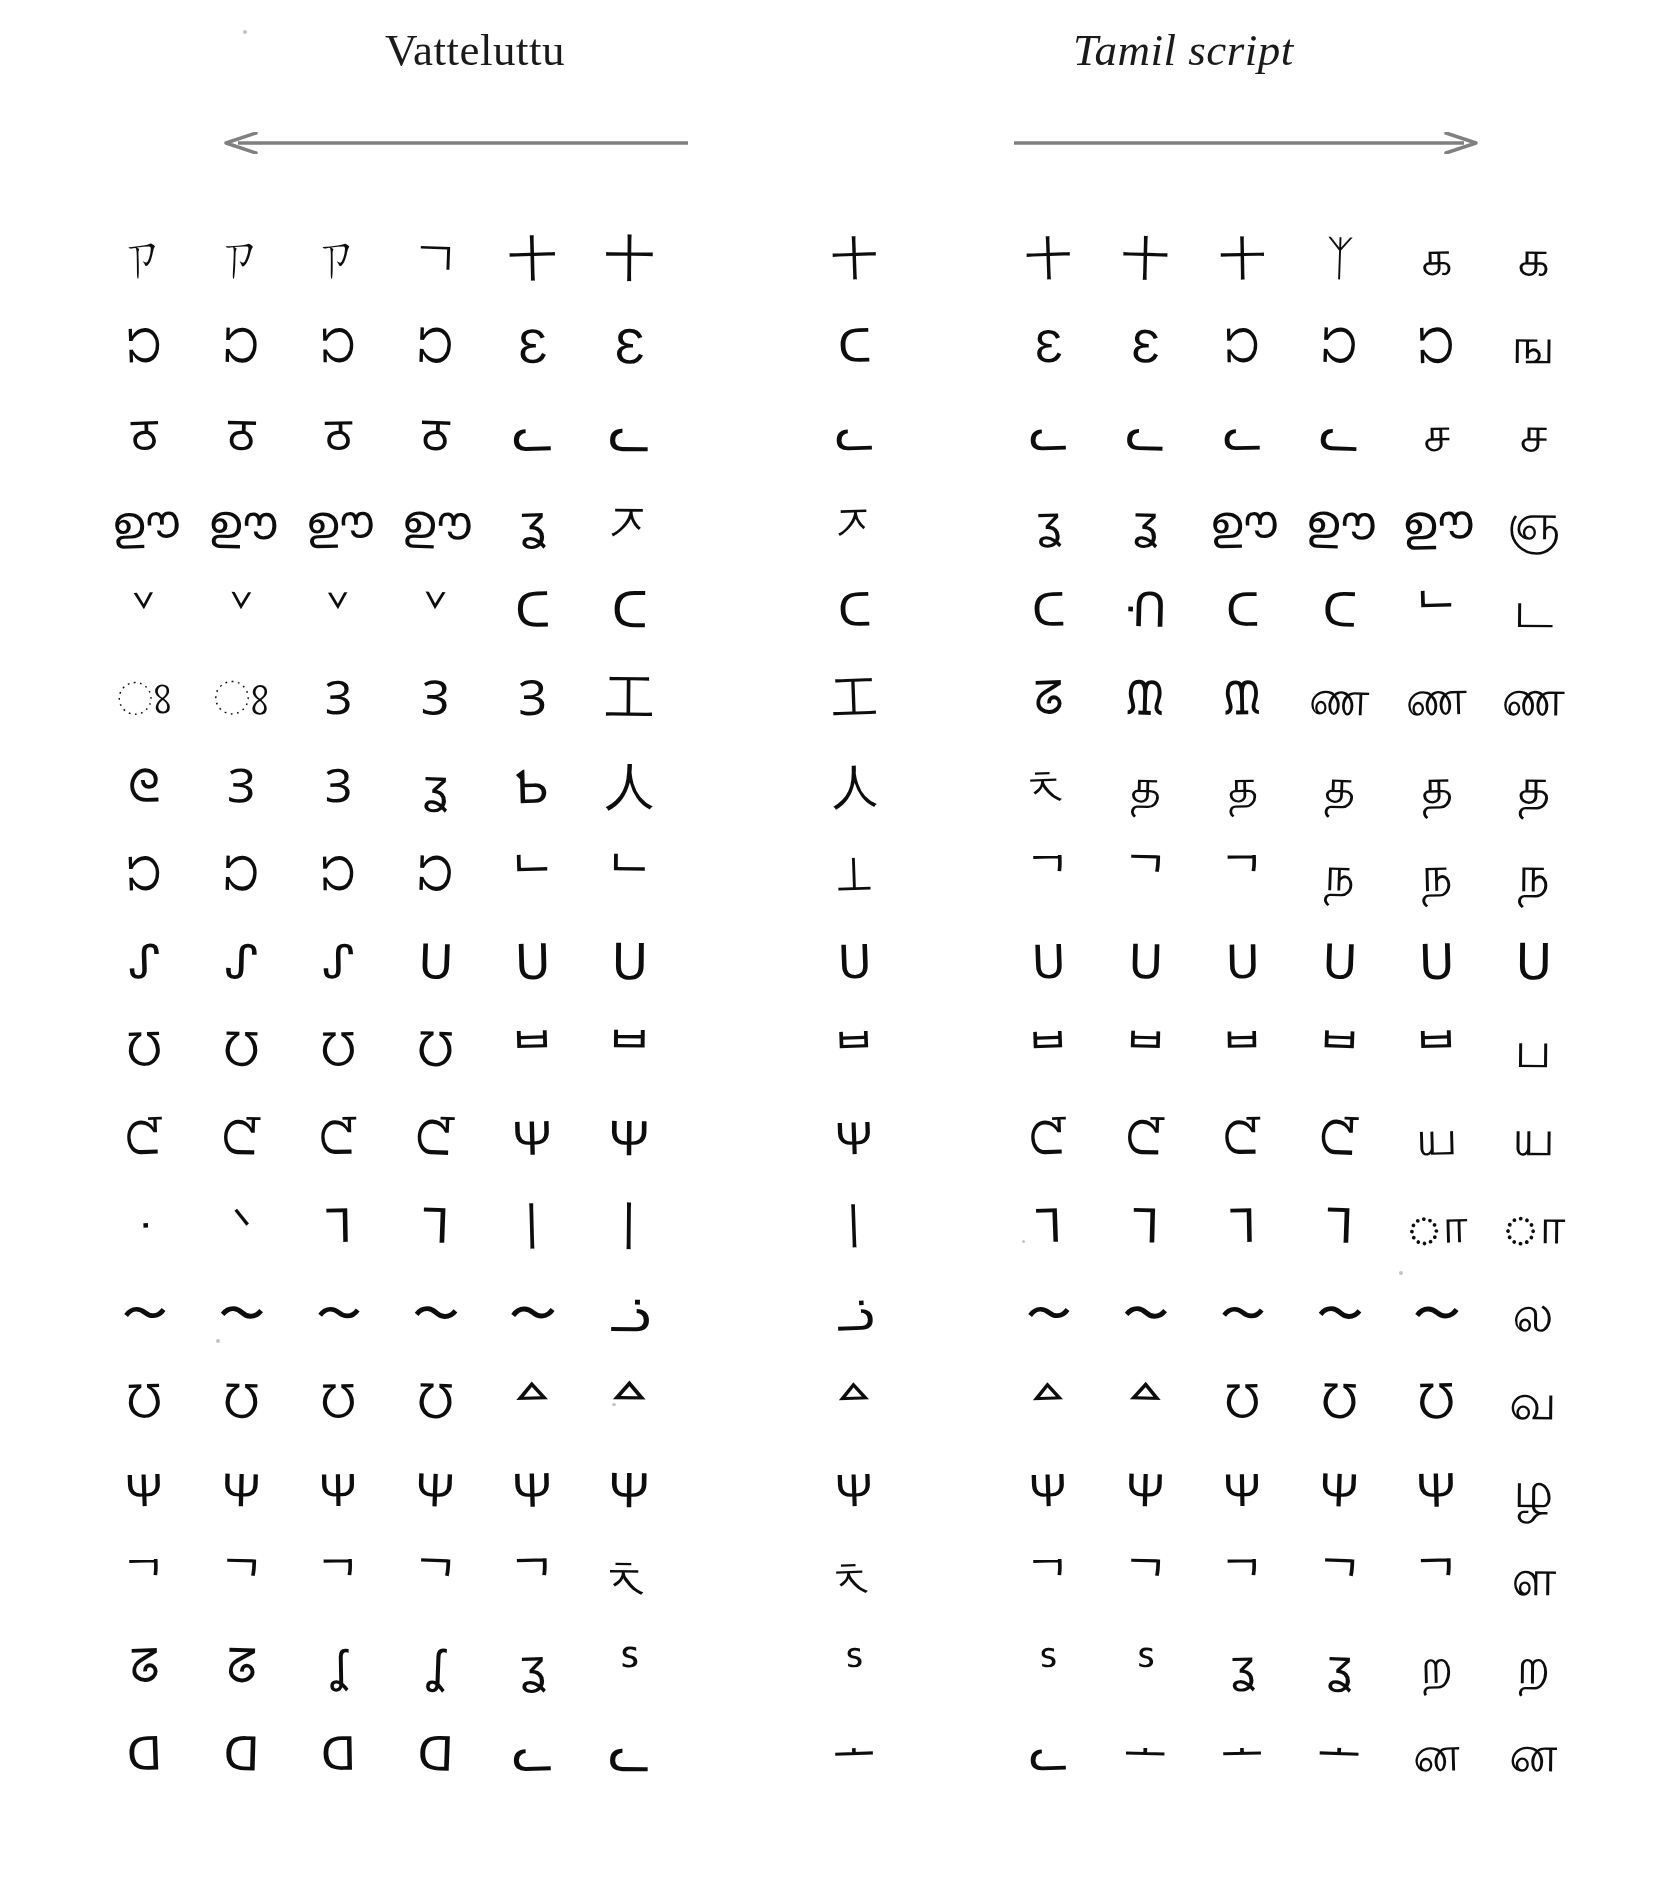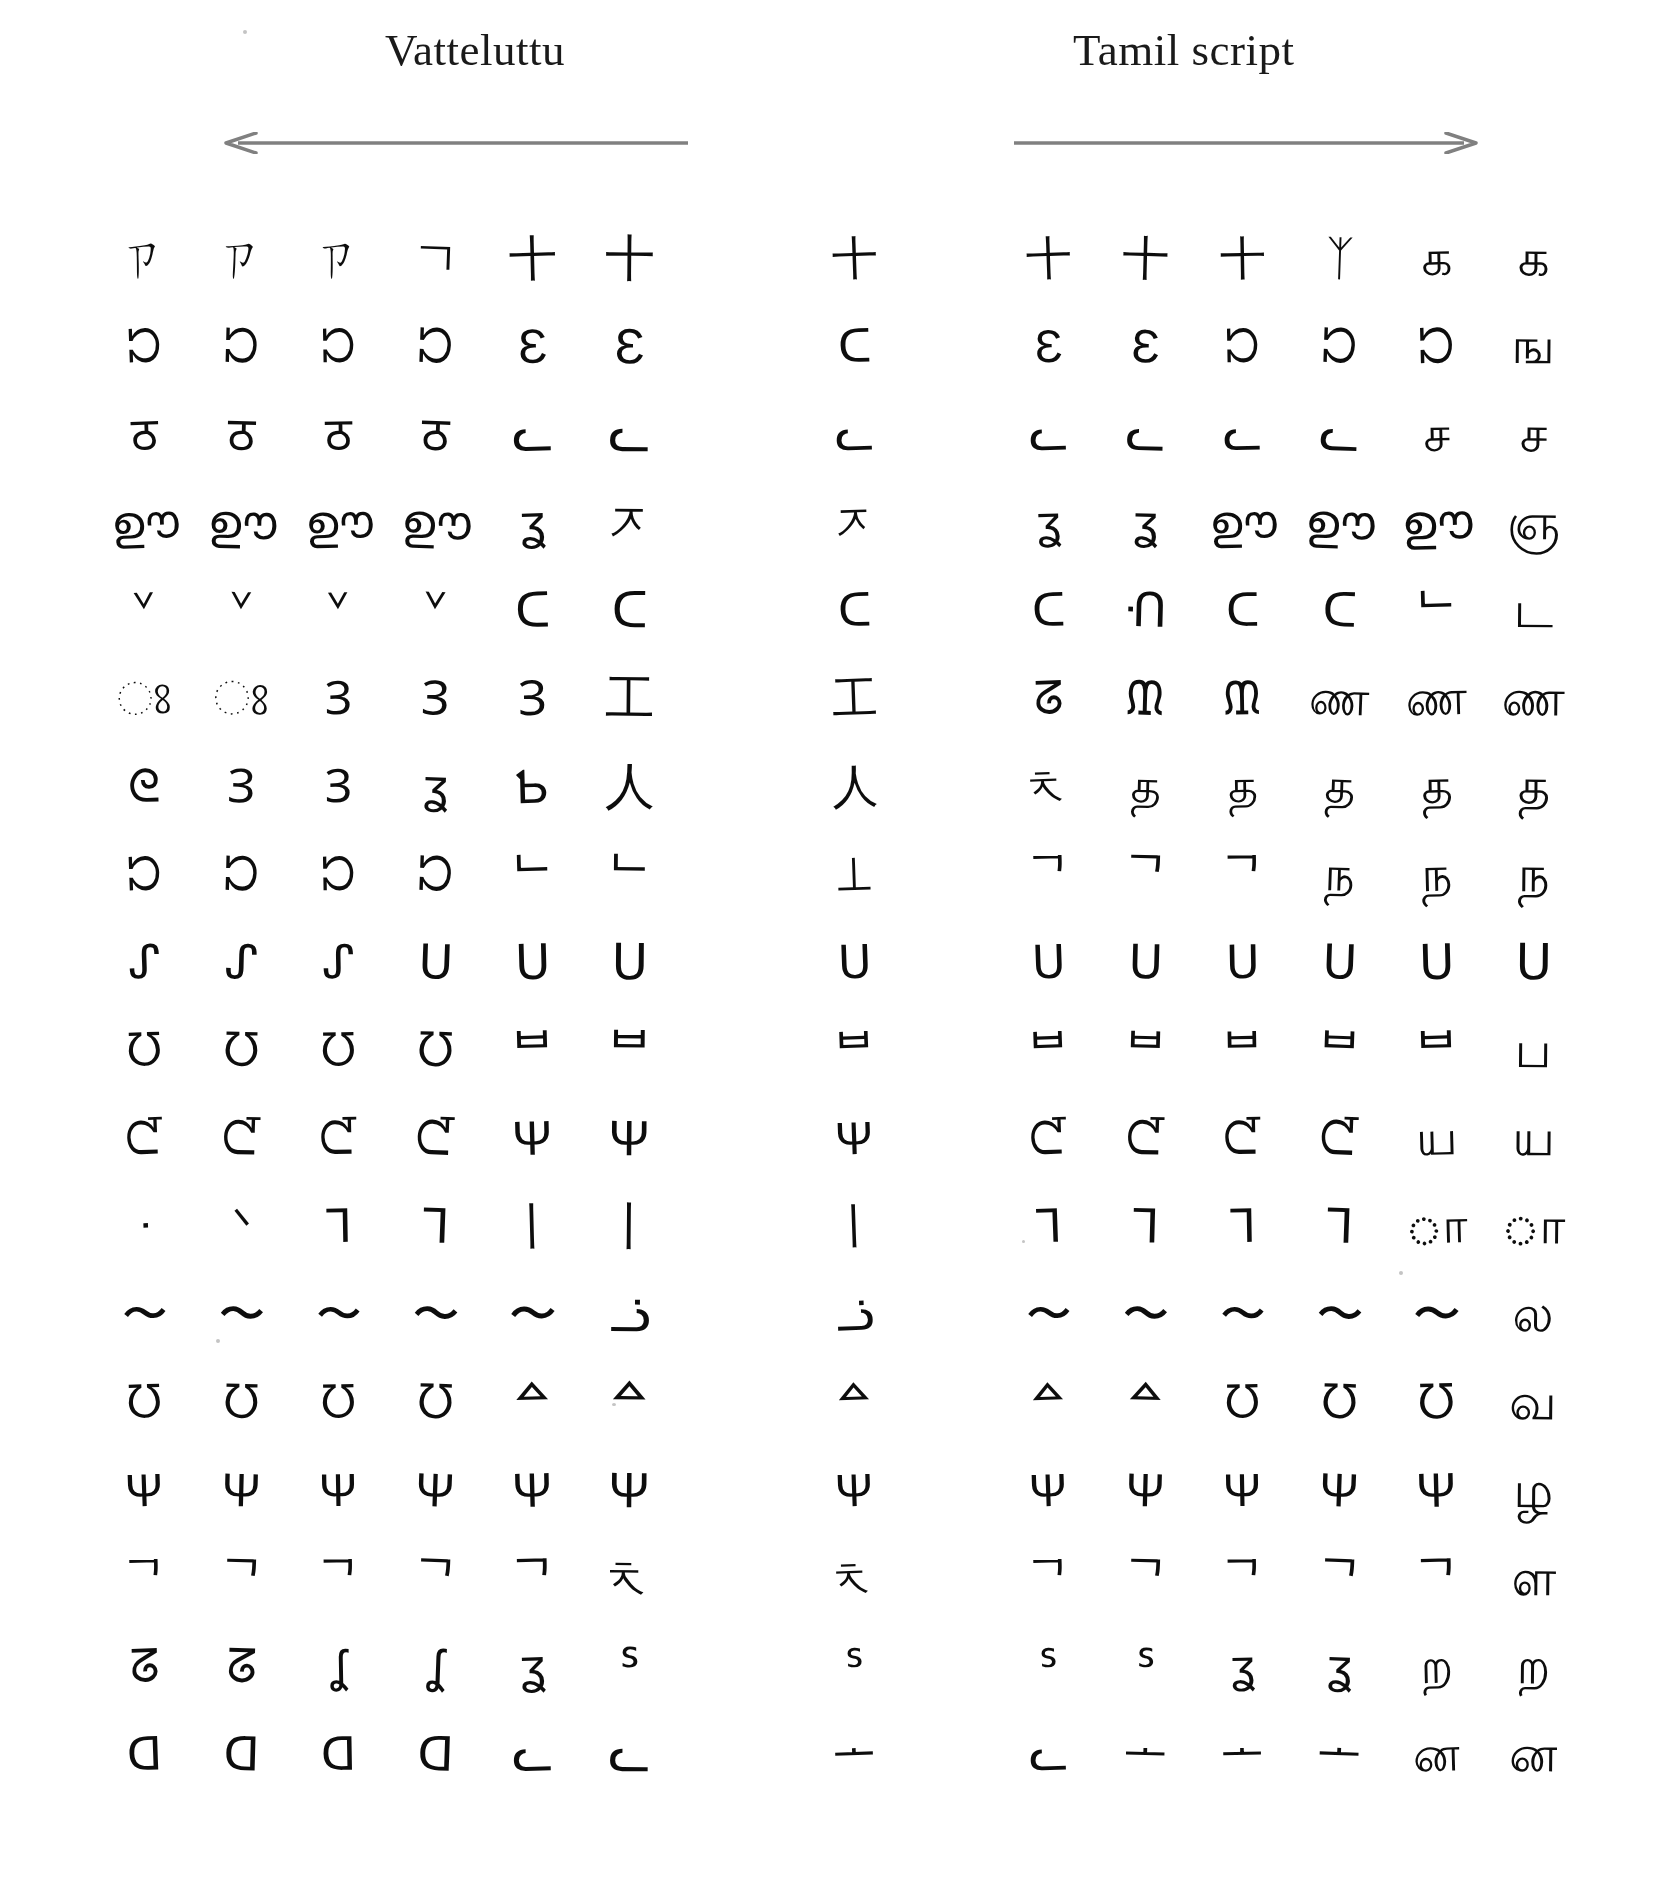--- a/index.html
+++ b/index.html
@@ -26,21 +26,21 @@
   
   .heading {
     position: absolute;
     font-size: 45px;
     font-family: "Liberation Serif", serif;
     color: #1a1a1a;
     white-space: nowrap;
     letter-spacing: 0.5px;
   }
   #heading-vatteluttu { left: 385px; top: 24px; }
-  #heading-tamil      { left: 1073px; top: 24px; }
+  #heading-tamil      { left: 1073px; top: 24px; font-style: italic; }
 
   
   .arrow-wrap {
     position: absolute;
     height: 22px;
   }
   #arrow-left  { left: 222px; top: 132px; width: 468px; }
   #arrow-right { left: 1012px; top: 132px; width: 468px; }
   .arrow-wrap svg { display: block; }
 

